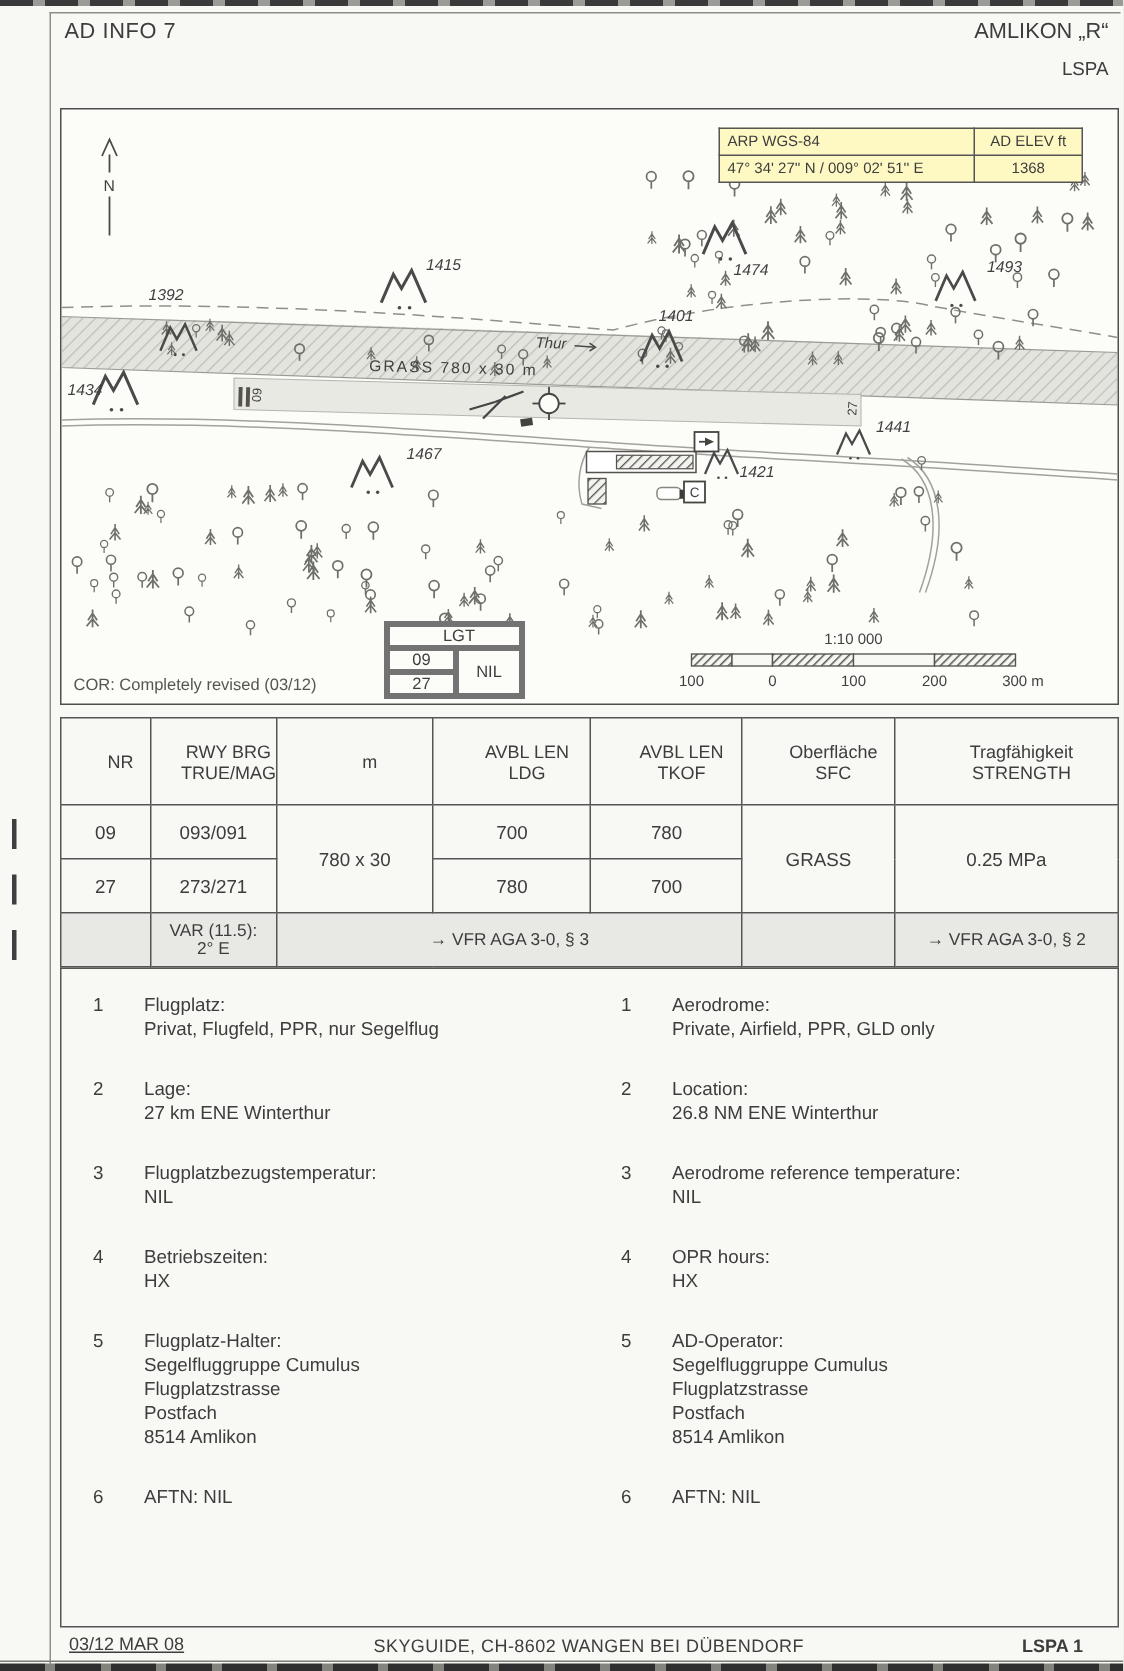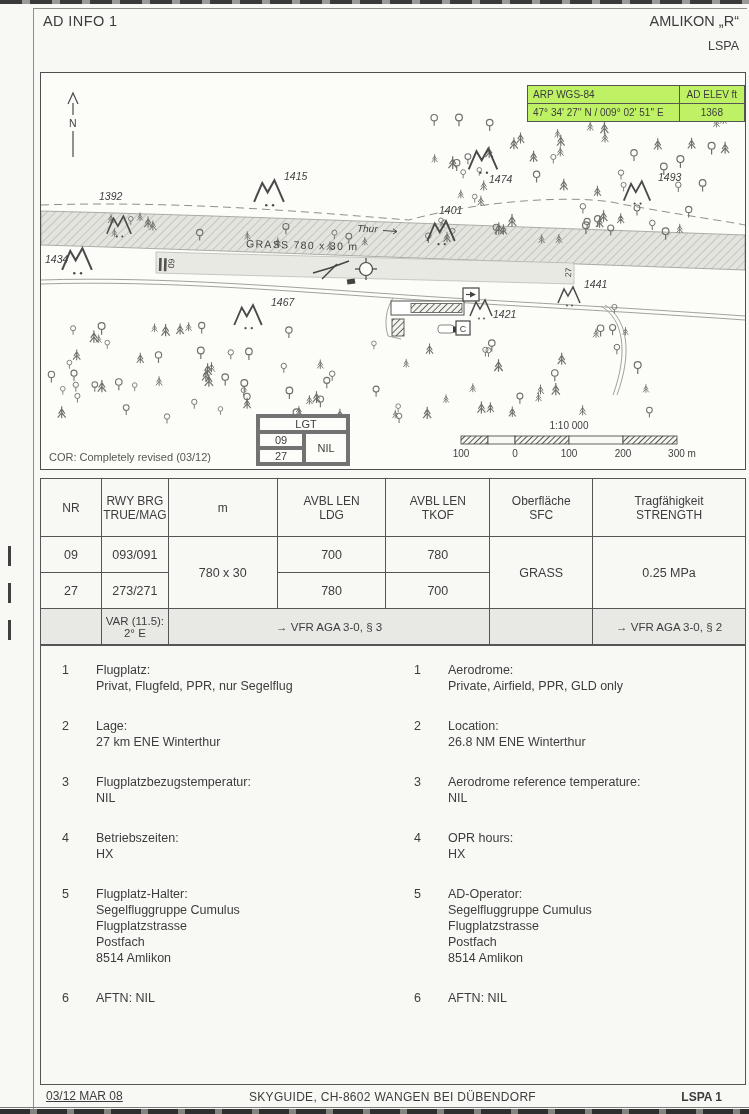--- a/index.html
+++ b/index.html
@@ -25,40 +25,40 @@
   .sh-label { font-size:10.5px; font-style:italic; fill:#4a4a4a; }
   .tick   { font-size:10px; text-anchor:middle; fill:#4a4a4a; }
   .ratio  { font-size:10px; text-anchor:middle; }
   .grass-label { font-size:10.5px; letter-spacing:1.3px; }
   .thur   { font-size:10px; font-style:italic; }
   .thr    { font-size:8.5px; }
   .north-n { font-size:10.5px; paint-order:stroke; stroke:#fcfcf9; stroke-width:4px; }
   .c-txt  { font-size:9px; text-anchor:middle; }
 
   .arp-box { position:absolute; left:438px; top:12px; border-collapse:collapse;
-             font-size:10px; background:#bef264;margin-left:48px; }
+             font-size:10px; background:#fef9c3; }
   .arp-box td { border:1px solid #555; padding:0 5px; height:18px; white-space:nowrap; }
   .arp-box .c1 { width:170px; }
   .arp-box .c2 { width:72px; text-align:center; }
   .it { }
 
   .lgt-box { position:absolute; left:215px; top:341px; border-collapse:collapse;
              font-size:11px; background:#fcfcf9; }
   .lgt-box td { border:4px solid #737373; height:16px;text-align:center; }
   .lgt-t { padding-left:6px; width:90px; }
   .lgt-r { width:46px; text-align:center; }
   .lgt-v { width:44px; text-align:center; }
 
   .cor { position:absolute; left:8px; top:378px; font-size:11px; color:#555552; }
 
   #rwy-table { position:absolute; left:40px; top:478px; width:706px;
                border-collapse:collapse; font-size:12.5px; text-align:center; }
   #rwy-table th, #rwy-table td { border:1px solid #555; vertical-align:middle;
                font-weight:normal; }
-  #rwy-table thead th { height:58px; font-size:12px; }
+  #rwy-table thead th { height:58px; font-size:12px;padding-left:20px; }
   #rwy-table tbody td { height:36px; }
   #rwy-table .var-row td { height:36px; background:#e8e8e4; font-size:11.5px; }
   .pre { white-space:pre-line; }
 
   .cb { position:absolute; left:8px; width:3px; height:20px; background:#3f3f3f; }
 
   #info { position:absolute; left:40px; top:645px; width:706px; height:440px;
           border:1px solid #555; display:flex; }
   .info-col { width:353px; padding-top:16px; }
   .info-item { display:flex; margin:0 0 24px 21px; font-size:12.5px; line-height:16px; }
@@ -72,21 +72,21 @@
   .f-line { position:absolute; left:0; top:1107px; width:100%; height:1px; background:#7b7b77; }
 </style>
 </head>
 <body>
 
 <div id="page">
   <div class="scan-top"></div>
   <div class="pb-top"></div>
   <div class="pb-left"></div>
 
-  <div class="hdr-left">AD INFO 1</div>
+  <div class="hdr-left">AD INFO 7</div>
   <div class="hdr-right">AMLIKON „R“</div>
   <div class="hdr-icao">LSPA</div>
 
   <div id="map">
     <svg id="map-svg" width="704" height="396" viewBox="0 0 704 396">
       <defs>
         <pattern id="riverHatch" width="6" height="6" patternUnits="userSpaceOnUse" patternTransform="rotate(45)">
           <rect width="6" height="6" fill="#e4e4df"></rect>
           <line x1="0" y1="0" x2="0" y2="6" stroke="#bdbdb6" stroke-width="1.6"></line>
         </pattern>

